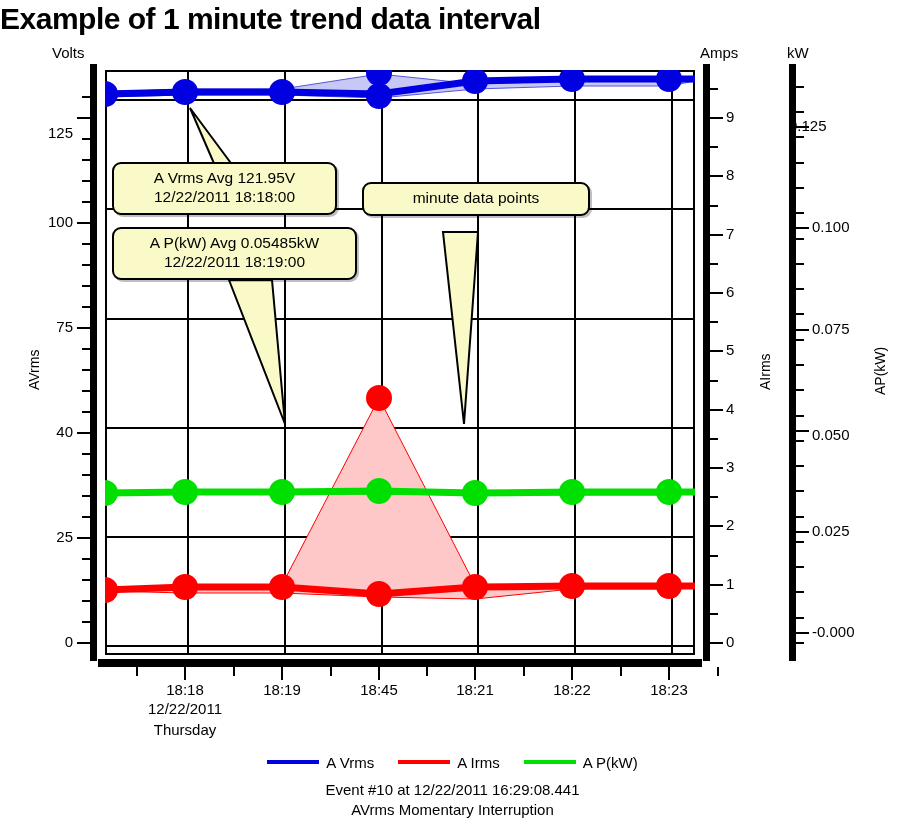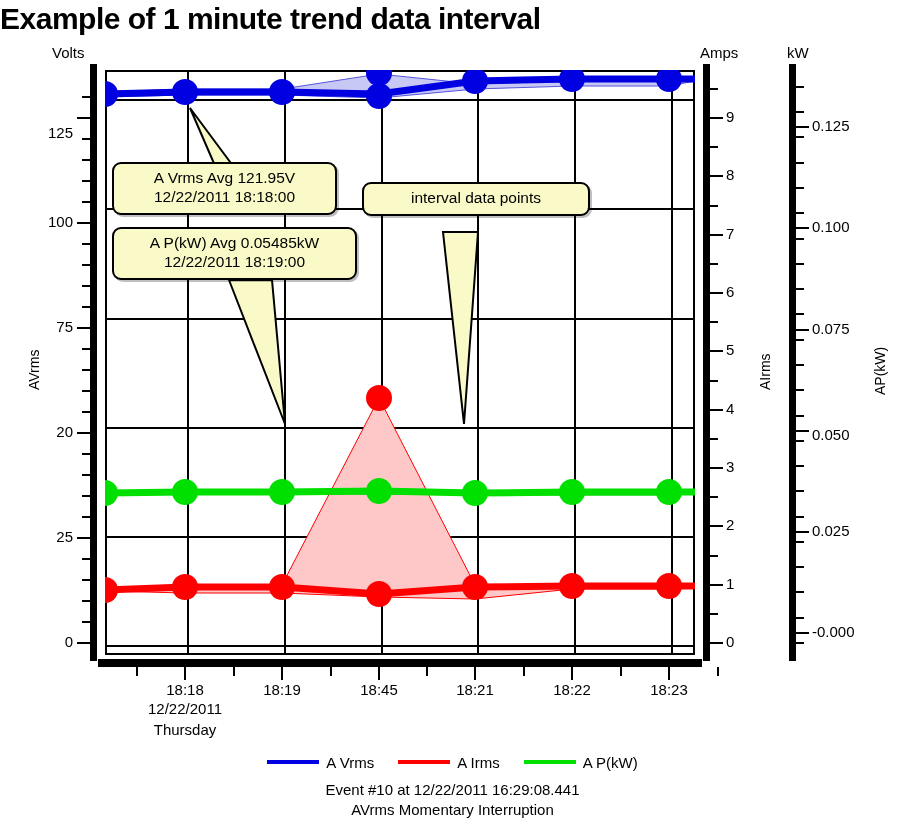--- a/index.html
+++ b/index.html
@@ -173,21 +173,21 @@
       <div class="tick tick-minor" style="top: 201px; left: 82px;"></div>
       <div class="tick tick-minor" style="top: 180px; left: 82px;"></div>
       <div class="tick tick-minor" style="top: 159px; left: 82px;"></div>
       <div class="tick tick-minor" style="top: 138px; left: 82px;"></div>
       <div class="tick tick-minor" style="top: 96px; left: 82px;"></div>
       <div class="tick tick-major" style="top: 642px; left: 77px;"></div>
       <div class="tick-label left" style="top: 633px; left: 0px; width: 73px;">0</div>
       <div class="tick tick-major" style="top: 537px; left: 77px;"></div>
       <div class="tick-label left" style="top: 528px; left: 0px; width: 73px;">25</div>
       <div class="tick tick-major" style="top: 432px; left: 77px;"></div>
-      <div class="tick-label left" style="top: 423px; left: 0px; width: 73px;">20</div>
+      <div class="tick-label left" style="top: 423px; left: 0px; width: 73px;">40</div>
       <div class="tick tick-major" style="top: 327px; left: 77px;"></div>
       <div class="tick-label left" style="top: 318px; left: 0px; width: 73px;">75</div>
       <div class="tick tick-major" style="top: 222px; left: 77px;"></div>
       <div class="tick-label left" style="top: 213px; left: 0px; width: 73px;">100</div>
       <div class="tick tick-major" style="top: 117px; left: 77px;"></div>
       <div class="tick-label left" style="top: 108px; left: 0px; width: 73px; margin-top: 16px;">125</div>
     </div>
   <div class="rot-label" style="left:26px;top:390px;">AVrms</div>
 
   <div class="axisbar" id="axisbar-amps"></div>
@@ -254,21 +254,21 @@
       <div class="tick-label right" style="top: 622.889px; left: 812px;">-0.000</div>
       <div class="tick tick-major" style="top: 530.778px; left: 796px;"></div>
       <div class="tick-label right" style="top: 521.778px; left: 812px;">0.025</div>
       <div class="tick tick-major" style="top: 429.667px; left: 796px;"></div>
       <div class="tick-label right" style="top: 426px; left: 812px;">0.050</div>
       <div class="tick tick-major" style="top: 328.556px; left: 796px;"></div>
       <div class="tick-label right" style="top: 319.556px; left: 812px;">0.075</div>
       <div class="tick tick-major" style="top: 227.444px; left: 796px;"></div>
       <div class="tick-label right" style="top: 218.444px; left: 812px;">0.100</div>
       <div class="tick tick-major" style="top: 126.333px; left: 796px;"></div>
-      <div class="tick-label right" style="top: 117.333px; left: 812px;">0.125</div>
+      <div class="tick-label right" style="top: 117.333px; left: 789px;">0.125</div>
     </div>
   <div class="rot-label" style="left:872px;top:395px;">AP(kW)</div>
 
   <div id="axisbar-time"></div>
   <div id="time-ticks">
       <div class="vtick" style="left: 135.5px; top: 667px; height: 9px;"></div>
       <div class="vtick" style="left: 232.5px; top: 667px; height: 9px;"></div>
       <div class="vtick" style="left: 329.5px; top: 667px; height: 9px;"></div>
       <div class="vtick" style="left: 426px; top: 667px; height: 9px;"></div>
       <div class="vtick" style="left: 522.5px; top: 667px; height: 9px;"></div>
@@ -294,21 +294,21 @@
 
   <div class="callout" id="callout-vrms">
     <div>A Vrms Avg 121.95V</div>
     <div>12/22/2011 18:18:00</div>
   </div>
   <div class="callout" id="callout-pkw">
     <div>A P(kW) Avg 0.05485kW</div>
     <div>12/22/2011 18:19:00</div>
   </div>
   <div class="callout" id="callout-note">
-    <div>interval data points</div>
+    <div>minute data points</div>
   </div>
 
   <div id="legend"><div class="legend-item"><span class="legend-swatch" style="background: rgb(0, 0, 224);"></span><span class="legend-text">A Vrms</span></div><div class="legend-item"><span class="legend-swatch" style="background: rgb(255, 0, 0);"></span><span class="legend-text">A Irms</span></div><div class="legend-item"><span class="legend-swatch" style="background: rgb(0, 224, 0);"></span><span class="legend-text">A P(kW)</span></div></div>
 
   <div id="footer">
     <div>Event #10 at 12/22/2011 16:29:08.441</div>
     <div>AVrms Momentary Interruption</div>
   </div>
 
 </div>

